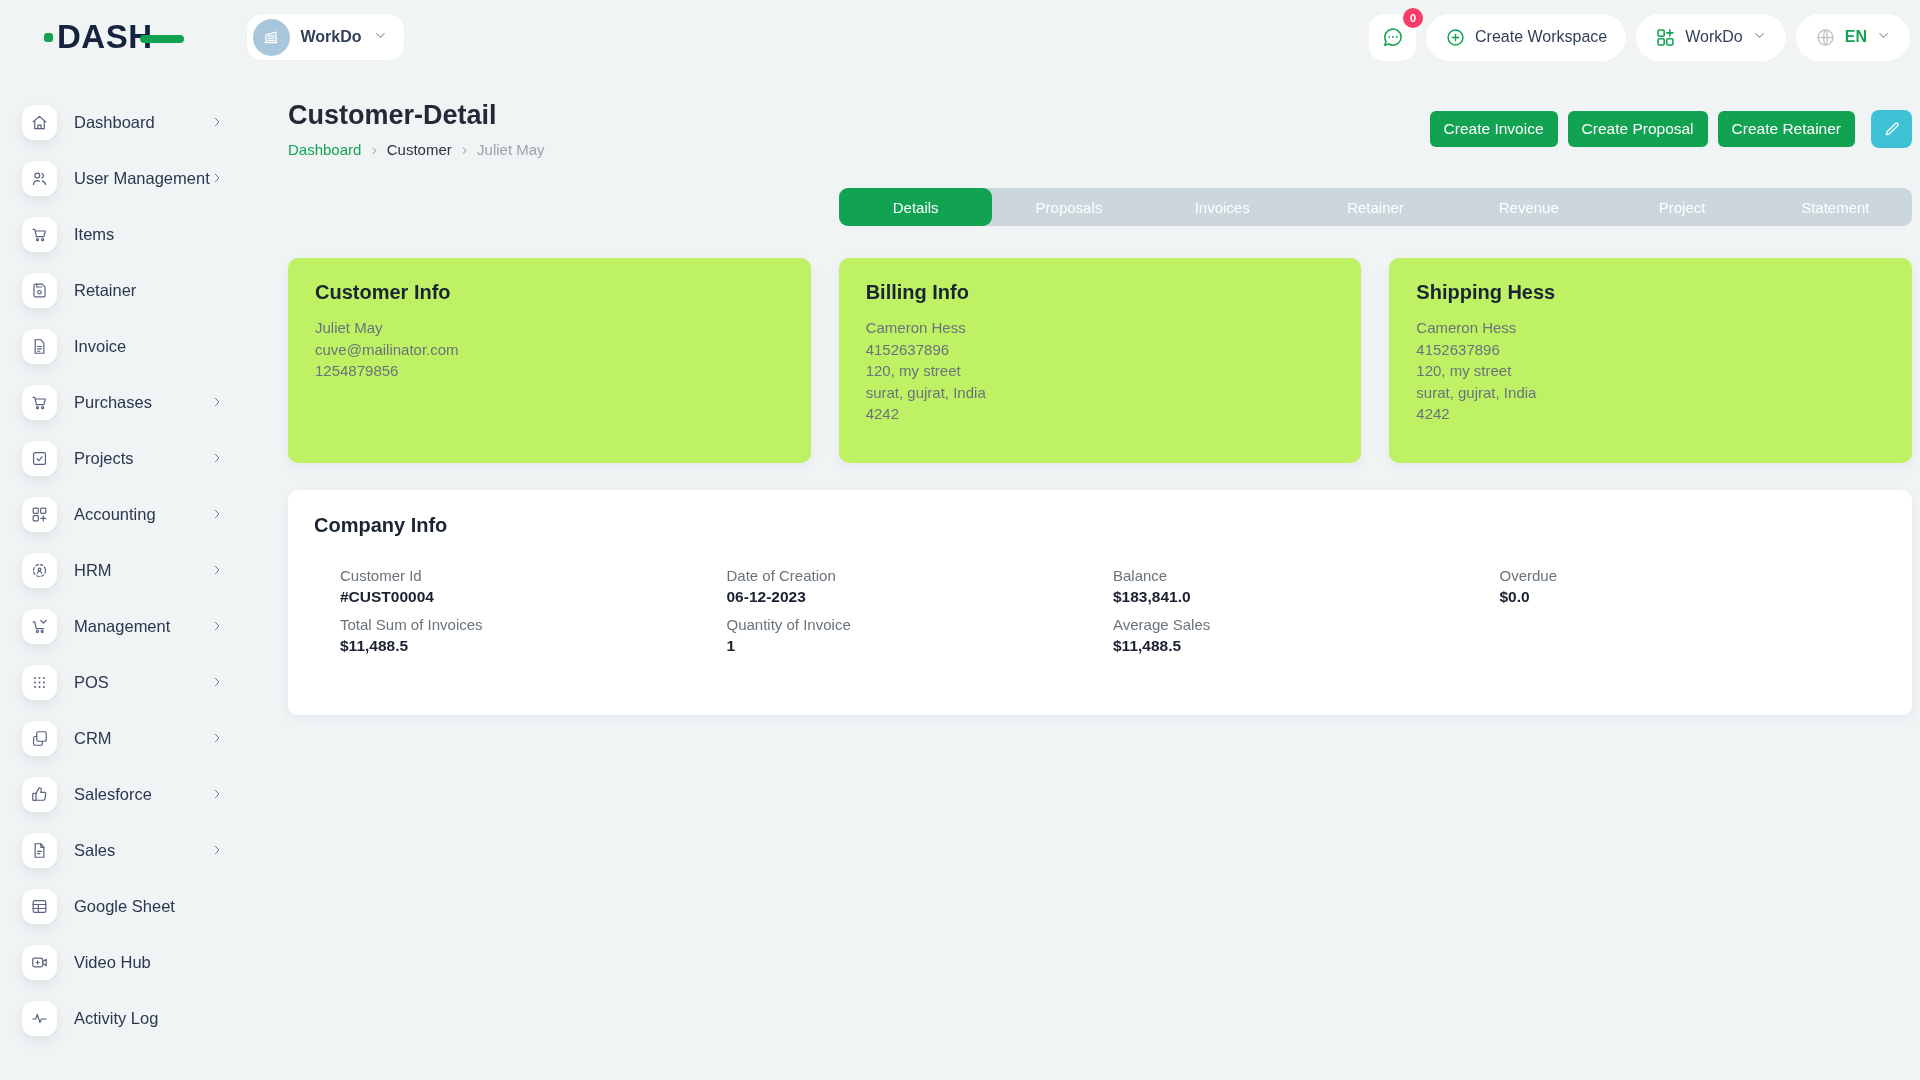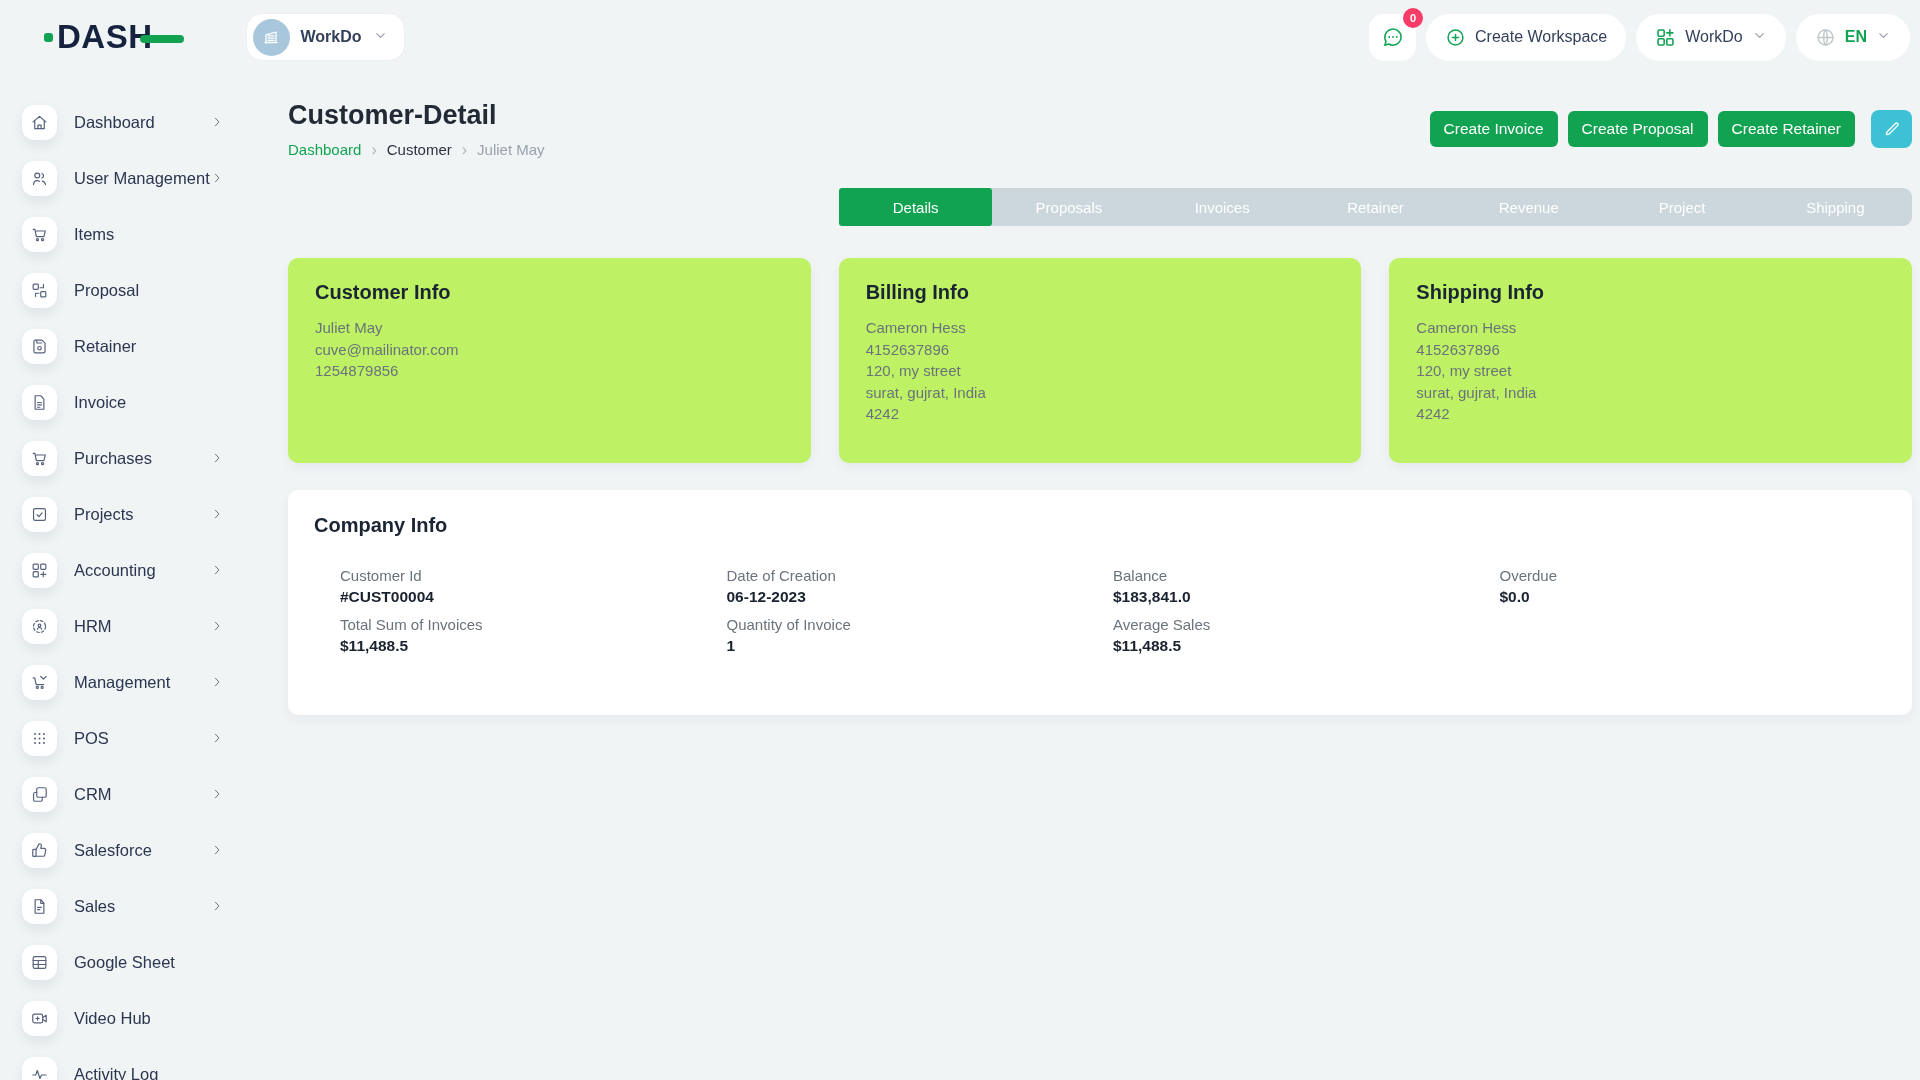--- a/index.html
+++ b/index.html
@@ -55,21 +55,21 @@
   .bc-current{color:#2b3440;cursor:pointer;}
   .bc-muted{color:var(--text-muted);}
   .bc-sep{color:#aeb6bd;font-size:16px;line-height:1;}
   .actions{display:flex;align-items:center;gap:16px;}
   .btn-green{background:var(--primary-green);color:#fff;font-size:15.5px;border:none;border-radius:6px;padding:9px 14px;cursor:pointer;font-family:inherit;}
   .btn-edit{width:41px;height:38px;border:none;border-radius:8px;background:var(--accent-teal);display:flex;align-items:center;justify-content:center;cursor:pointer;}
   .btn-edit svg{width:18px;height:18px;}
 
   .tabs{margin-top:30px;margin-left:551px;height:38px;background:var(--tab-inactive);border-radius:9px;display:flex;}
   .tab{flex:1;display:flex;align-items:center;justify-content:center;color:#fff;font-size:15px;cursor:pointer;}
-  .tab.active{background:var(--primary-green);border-radius:3px;font-weight:500;}
+  .tab.active{background:var(--primary-green);border-radius:9px;font-weight:500;}
 
   .cards{display:grid;grid-template-columns:repeat(3,1fr);gap:28px;margin-top:32px;}
   .card{background:#bef264;border-radius:10px;padding:23px 27px;min-height:205px;box-shadow:0 4px 12px rgba(30,45,70,.05);}
   .card h3{font-size:20px;font-weight:700;color:#1a2433;margin-bottom:13px;}
   .card .line{font-size:15px;color:var(--text-gray);line-height:21.5px;}
 
   .company{margin-top:27px;background:#fff;border-radius:10px;padding:24px 26px 42px;min-height:225px;box-shadow:0 4px 12px rgba(30,45,70,.05);}
   .company h3{font-size:20px;font-weight:700;color:#1a2433;}
   .fields{margin-top:30px;margin-left:26px;display:grid;grid-template-columns:repeat(4,1fr);row-gap:10px;}
   .f-label{font-size:15px;color:var(--text-gray);}
@@ -195,31 +195,20 @@
               <path d="M4 5.5h2.2l1.8 9.3h9.6l1.7-7.2H6.8"></path>
               <circle cx="9.4" cy="18.5" r="1.3"></circle>
               <circle cx="15.9" cy="18.5" r="1.3"></circle>
             </svg>
           </span>
           <span class="s-label">Items</span>
         </div>
         <div class="s-item">
           <span class="s-icon">
             <svg viewBox="0 0 24 24" fill="none" stroke="currentColor" stroke-width="1.5" stroke-linecap="round" stroke-linejoin="round">
-              <rect x="4" y="4" width="6.5" height="6.5" rx="1.2"></rect>
-              <rect x="13.5" y="13.5" width="6.5" height="6.5" rx="1.2"></rect>
-              <path d="M17 4.3v4.2h-4.3"></path>
-              <path d="M7 19.7v-4.2h4.3"></path>
-            </svg>
-          </span>
-          <span class="s-label">Proposal</span>
-        </div>
-        <div class="s-item">
-          <span class="s-icon">
-            <svg viewBox="0 0 24 24" fill="none" stroke="currentColor" stroke-width="1.5" stroke-linecap="round" stroke-linejoin="round">
               <path d="M5 6A2 2 0 0 1 7 4h8.2L19 7.8V18a2 2 0 0 1-2 2H7a2 2 0 0 1-2-2z"></path>
               <circle cx="12" cy="14.2" r="2.2"></circle>
               <path d="M8.6 4.2v3.4h6.2"></path>
             </svg>
           </span>
           <span class="s-label">Retainer</span>
         </div>
         <div class="s-item">
           <span class="s-icon">
             <svg viewBox="0 0 24 24" fill="none" stroke="currentColor" stroke-width="1.5" stroke-linecap="round" stroke-linejoin="round">
@@ -429,40 +418,40 @@
       </div>
     </div>
 
     <div class="tabs">
         <div class="tab active">Details</div>
         <div class="tab">Proposals</div>
         <div class="tab">Invoices</div>
         <div class="tab">Retainer</div>
         <div class="tab">Revenue</div>
         <div class="tab">Project</div>
-        <div class="tab">Shipping</div>
+        <div class="tab">Statement</div>
       </div>
 
     <div class="cards">
         <section class="card">
           <h3>Customer Info</h3>
           <div class="line">Juliet May</div>
           <div class="line">cuve@mailinator.com</div>
           <div class="line">1254879856</div>
         </section>
         <section class="card">
           <h3>Billing Info</h3>
           <div class="line">Cameron Hess</div>
           <div class="line">4152637896</div>
           <div class="line">120, my street</div>
           <div class="line">surat, gujrat, India</div>
           <div class="line">4242</div>
         </section>
         <section class="card">
-          <h3>Shipping Info</h3>
+          <h3>Shipping Hess</h3>
           <div class="line">Cameron Hess</div>
           <div class="line">4152637896</div>
           <div class="line">120, my street</div>
           <div class="line">surat, gujrat, India</div>
           <div class="line">4242</div>
         </section>
       </div>
 
     <section class="company">
       <h3>Company Info</h3>

